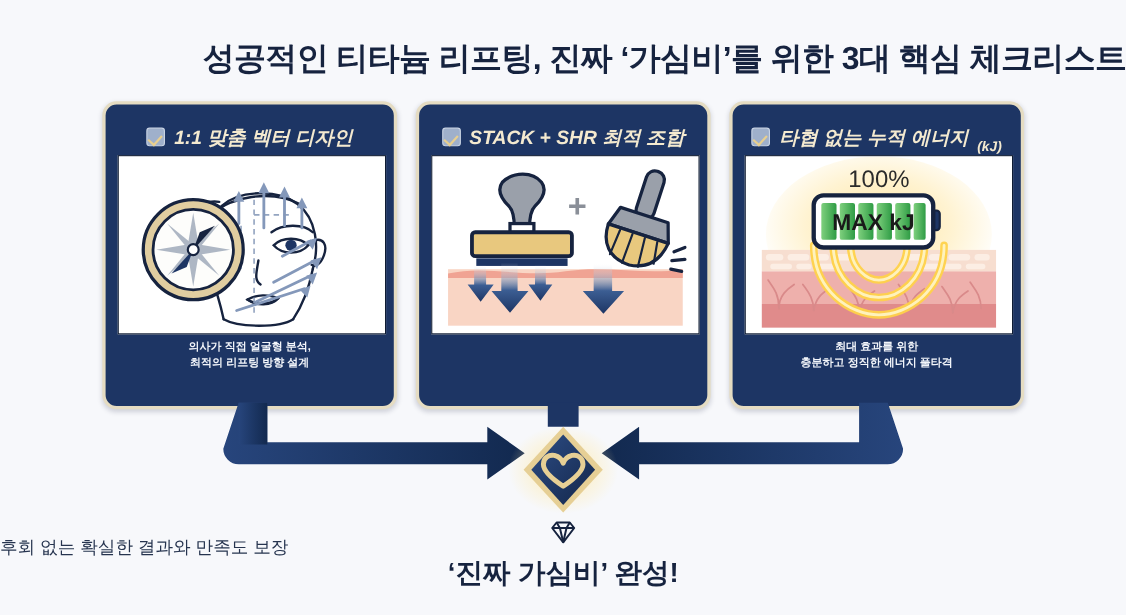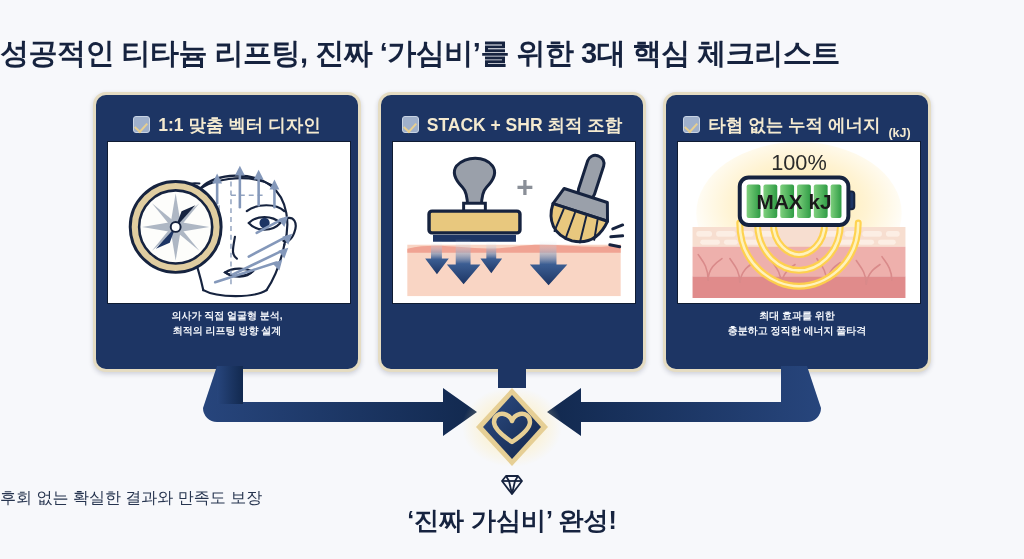--- a/index.html
+++ b/index.html
@@ -7,42 +7,42 @@
     width:1024px;height:559px;
     background:#f7f8fb;
     font-family:"Liberation Sans","DejaVu Sans",sans-serif;
     overflow:hidden;position:relative;
   }
   .stage{position:absolute;left:0;top:0;width:1024px;height:559px;}
 
   
   .title{
     position:absolute;left:0;top:34px;width:1024px;
-    text-align:left;
+    text-align:right;
     font-size:29px;font-weight:bold;letter-spacing:-0.5px;
     color:#16233f;white-space:nowrap;
   }
 
   
   .card{
     position:absolute;top:92px;width:268px;height:280px;
     background:#1d3564;
     border:3px solid #e5dcc2;
     border-radius:13px;
     box-shadow:0 2px 5px rgba(20,30,60,.18);
     box-sizing:border-box;
   }
   .card.c1{left:93px;}
   .card.c2{left:378px;}
   .card.c3{left:663px;}
 
   .card-head{
     position:absolute;left:0;top:0;width:100%;height:59px;
     display:flex;align-items:center;justify-content:center;gap:8px;
-    color:#f4ead0;font-size:17.5px;font-weight:bold;white-space:nowrap;
+    color:#f4ead0;font-size:17.5px;font-weight:bold;white-space:nowrap;font-style:italic;
   }
   .card-head .unit{font-size:12.5px;font-weight:bold;margin-top:16px;}
   .chk{
     width:17px;height:17px;flex:0 0 17px;border-radius:3px;
     background:#9fb0cb;border:1.5px solid #c9d4e4;position:relative;
     box-sizing:border-box;
   }
   .chk:after{
     content:"";position:absolute;left:3px;top:2.5px;
     width:6px;height:10px;border:2.4px solid #e8cf8f;

